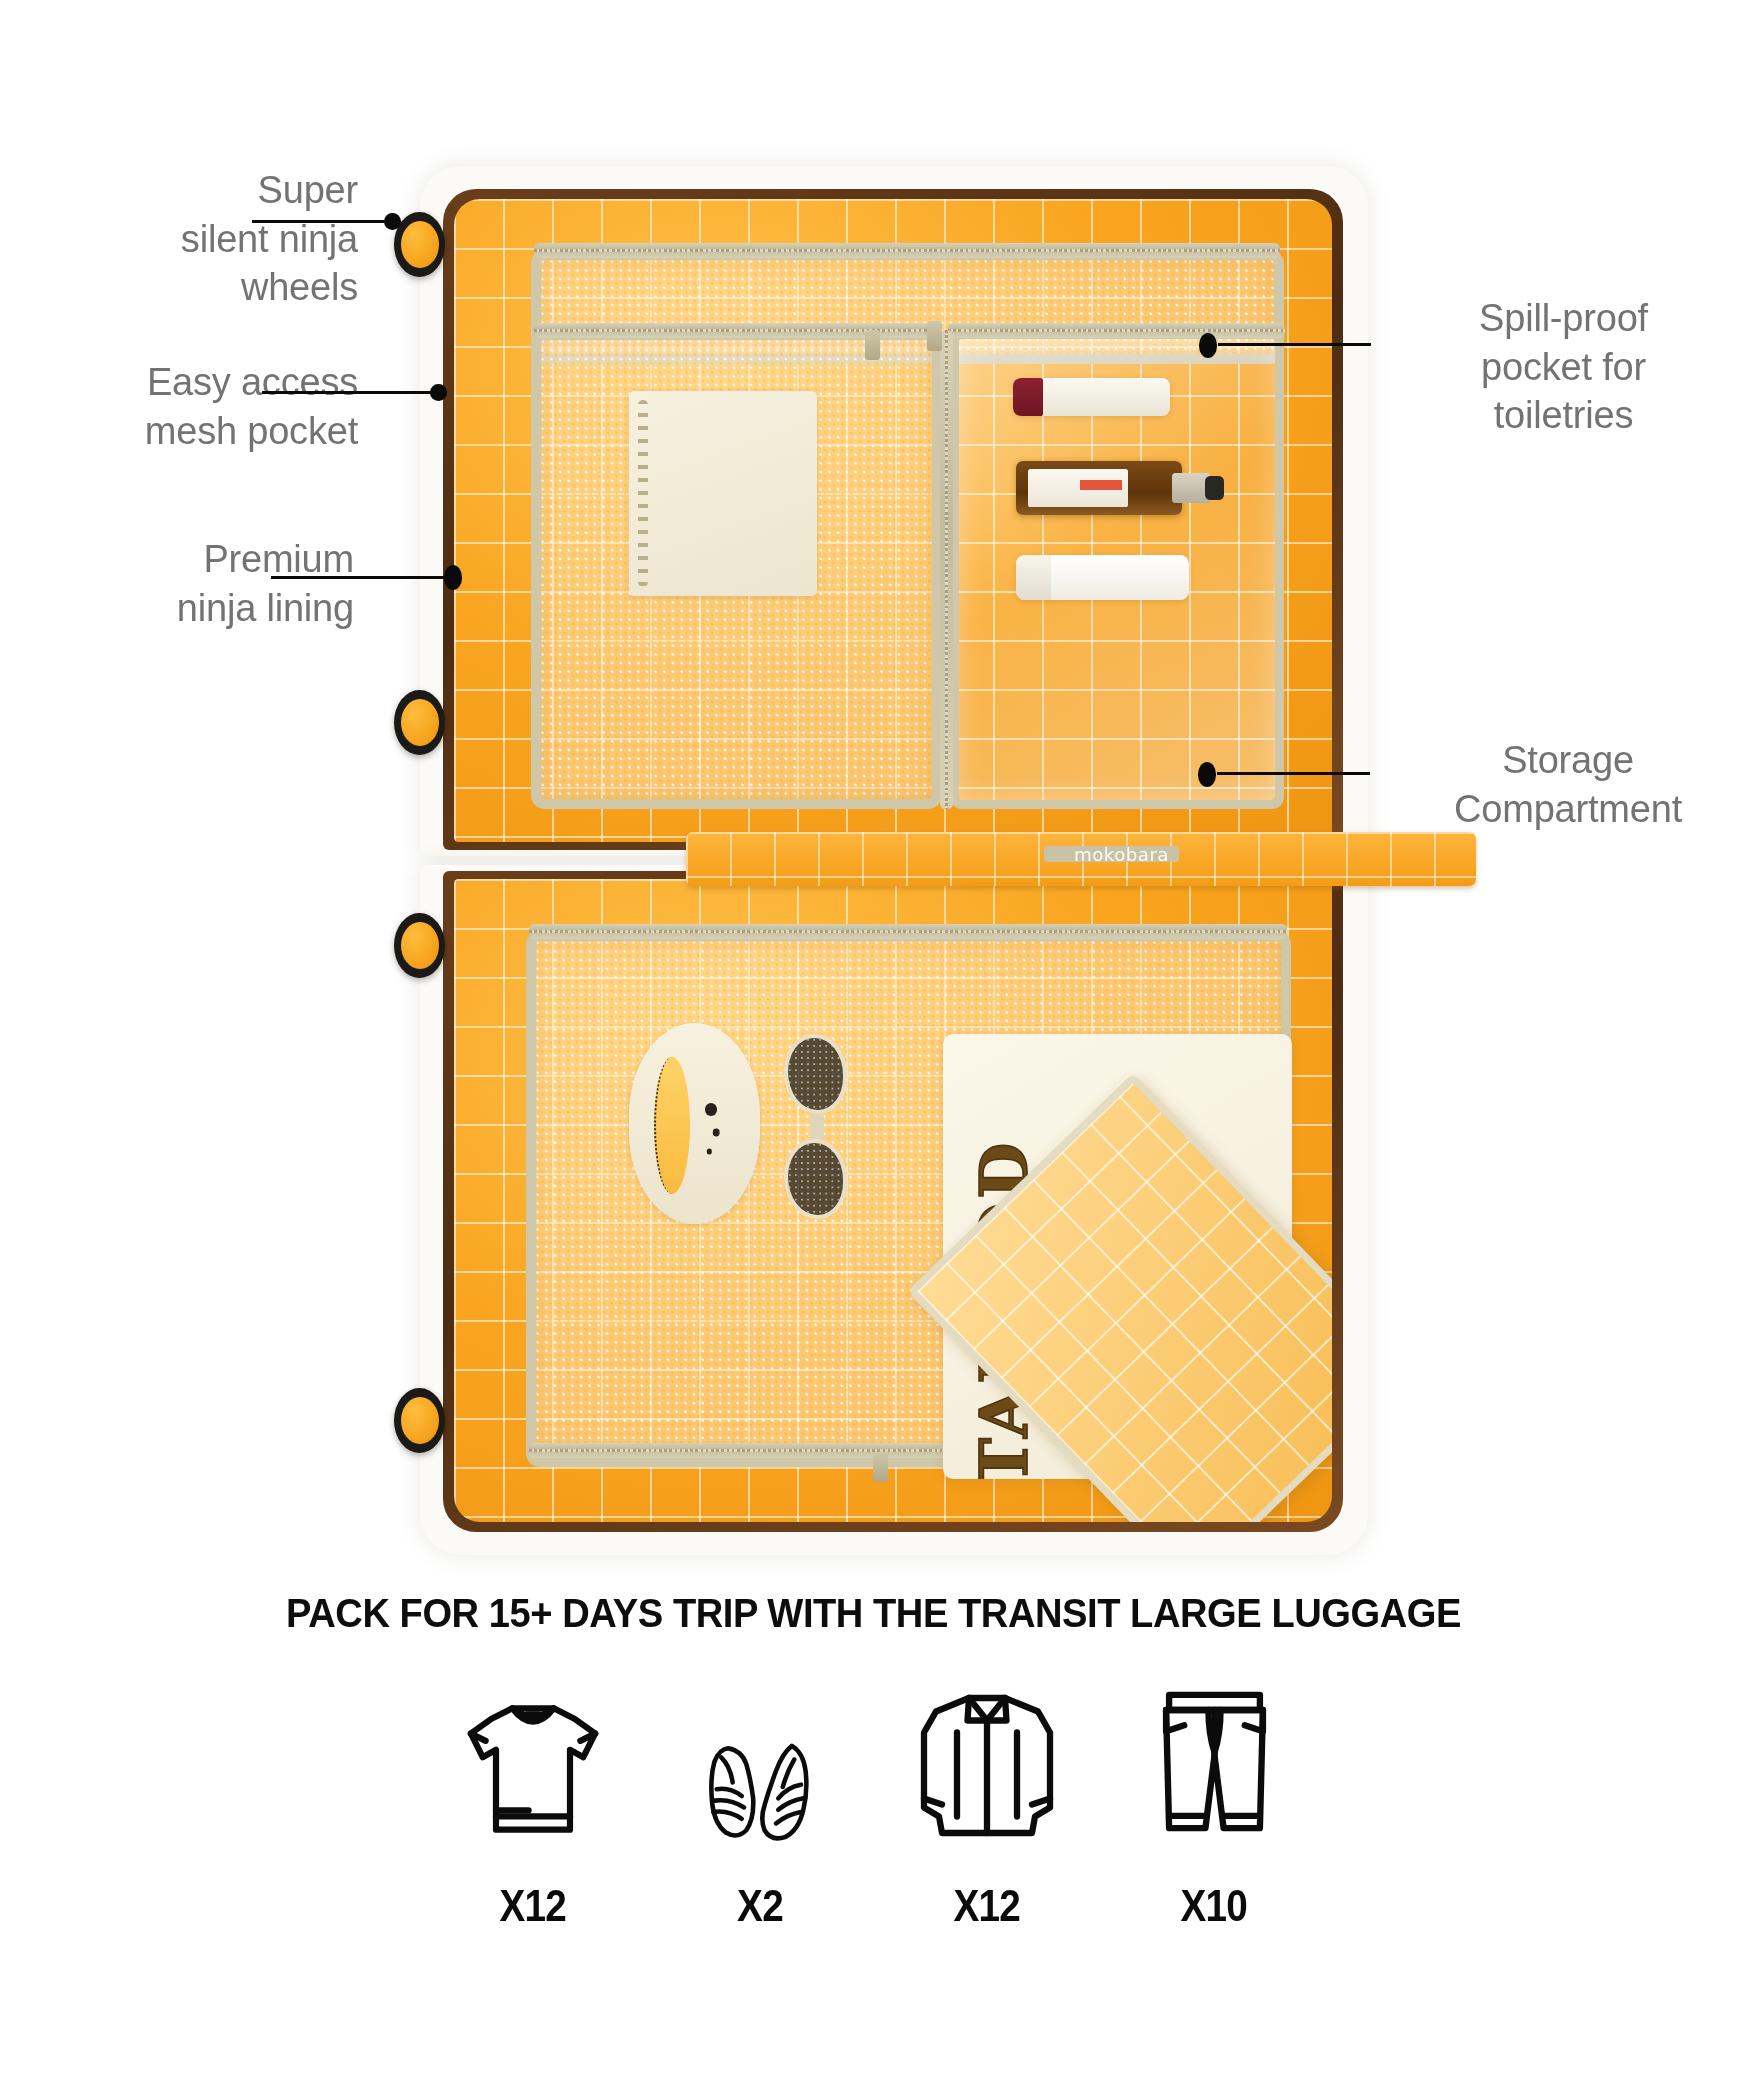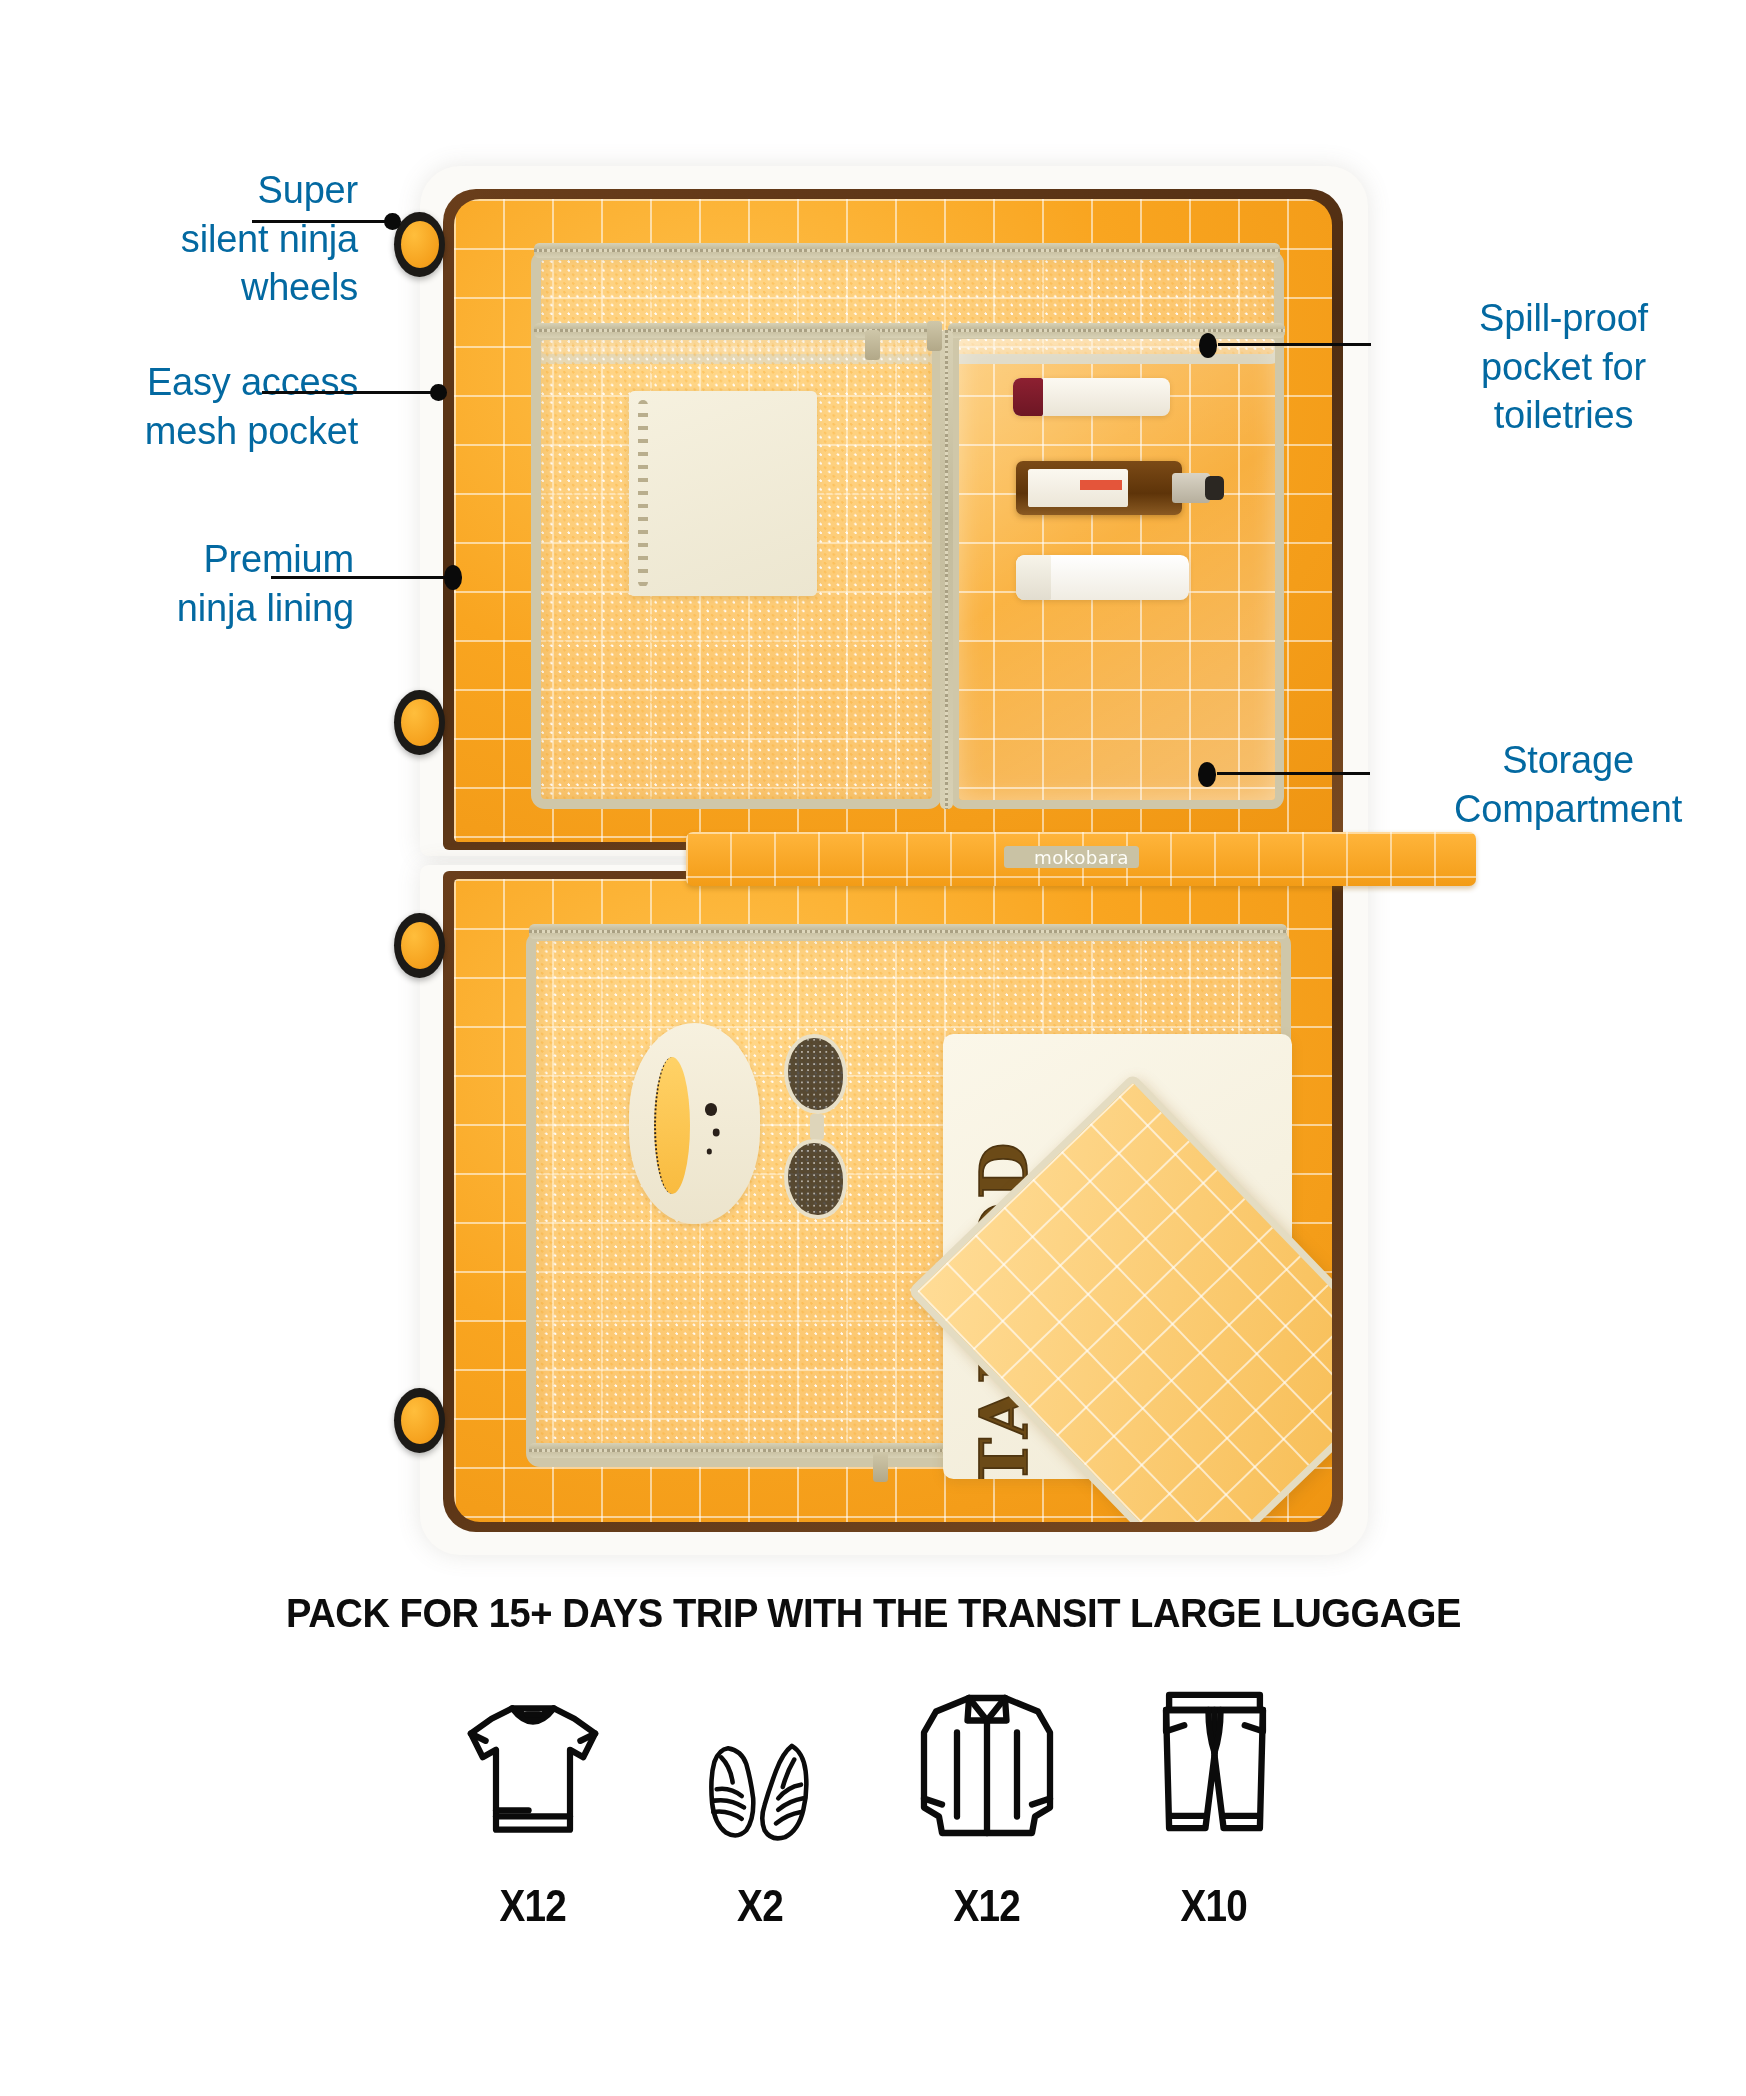--- a/index.html
+++ b/index.html
@@ -10,21 +10,21 @@
     color: #111111;
     position: relative;
     overflow: hidden;
   }
 
   
   .ann {
     position: absolute;
     font-size: 38px;
     line-height: 1.28;
-    color: #0369a1;
+    color: #737373;
     font-weight: 400;
     letter-spacing: -0.2px;
     white-space: pre-line;
   }
   .ann.right-al { text-align: right; }
   .ann.left-al  { text-align: center; }
 
   .leader {
     position: absolute;
     height: 2.6px;
@@ -410,21 +410,21 @@
       <div class="tahood">TAHOOD</div>
     </div>
 
     <div class="cube-flap" style="left:365px; top:194px; width:314px; height:411px; transform:rotate(-44deg); transform-origin:100% 0;"></div>
   </div>
 
   <div class="wheel" style="left:-7.9px; top:747px;"></div>
   <div class="wheel" style="left:-7.9px; top:1222px;"></div>
 
   <div class="divider-strap" style="left:284px; top:666px; width:790px; height:54px;"></div>
-  <div class="brand-tag" style="left:602px; top:680px; width:135px; height:22px;padding-left:20px;">mokobara</div>
+  <div class="brand-tag" style="left:642px; top:680px; width:135px; height:16px;padding-left:20px;">mokobara</div>
 
 </div>
 
 <div class="ann right-al" style="left:52px; top:166px; width:306px;">Super
 silent ninja
 wheels</div>
 <div class="leader" style="left:252px; top:220px; width:140px;"></div>
 <div class="leader-dot" style="left:384px; top:213px;"></div>
 
 <div class="ann right-al" style="left:35px; top:358px; width:323px;">Easy access

